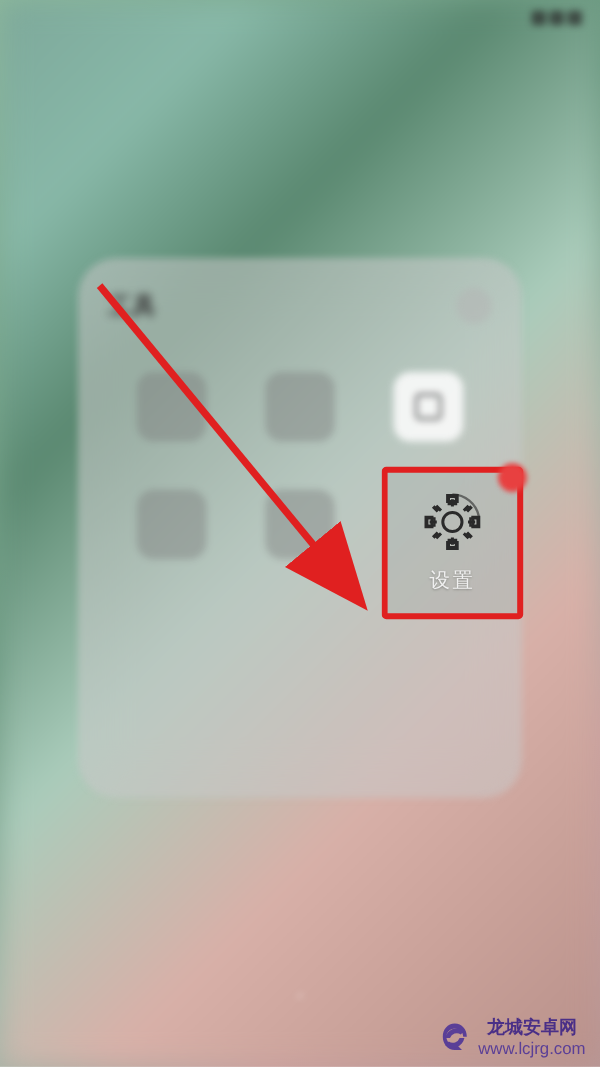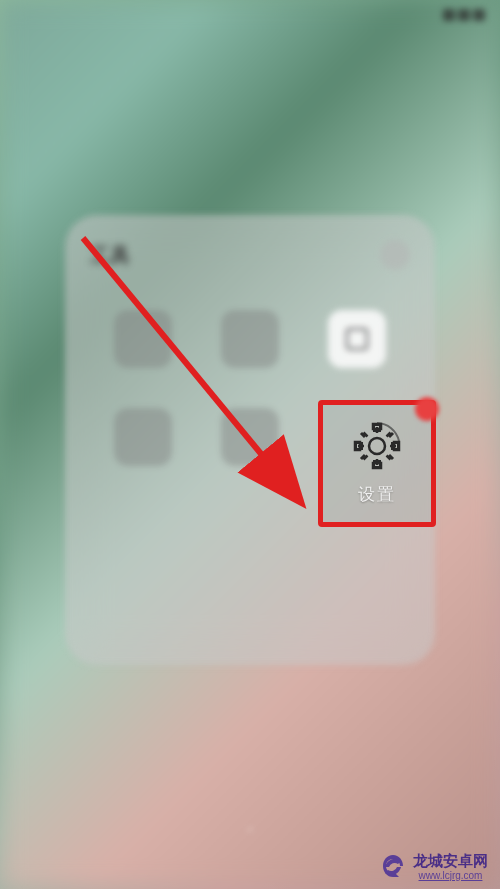--- a/index.html
+++ b/index.html
@@ -135,21 +135,21 @@
     }
     
     .app-label {
       font-size: 11px;
       color: #4a4a4a;
       filter: blur(1px);
     }
     
     .highlight-box {
       position: absolute;
-      top: 400px;
+      top: 389px;
       left: 318px;
       width: 118px;
       height: 127px;
       border: 5px solid #e02020;
       border-radius: 4px;
       z-index: 10;
       background: rgba(160, 170, 165, 0.3);
       display: flex;
       flex-direction: column;
       align-items: center;
@@ -218,23 +218,22 @@
       text-align: center;
     }
     
     .watermark-name {
       font-size: 15px;
       font-weight: 700;
       color: #4a2f87;
     }
     
     .watermark-url {
-      font-size: 10px;
+      font-size: 14px;
       color: #5a3f97;
-      text-decoration: underline;
     }
     
     .home-indicator {
       position: absolute;
       bottom: 48px;
       left: 50%;
       transform: translateX(-50%);
       filter: blur(3px);
       opacity: 0.5;
       color: #fff;

